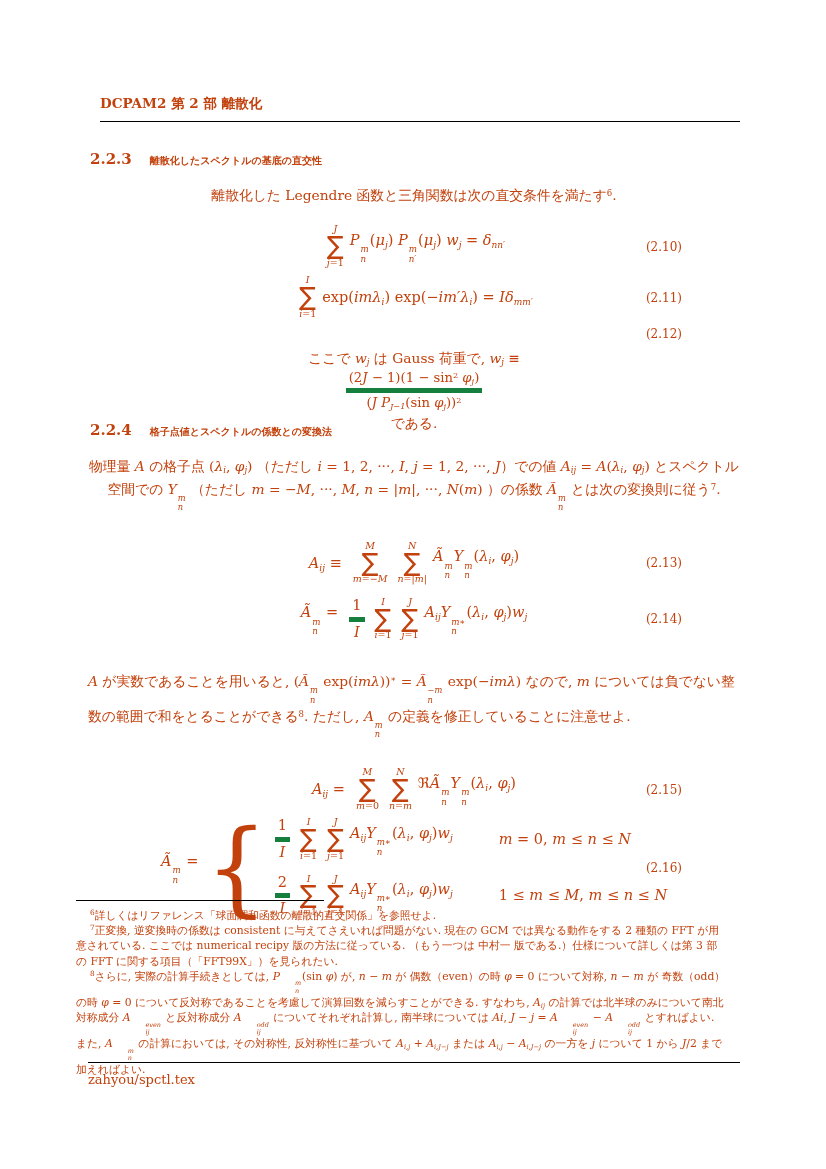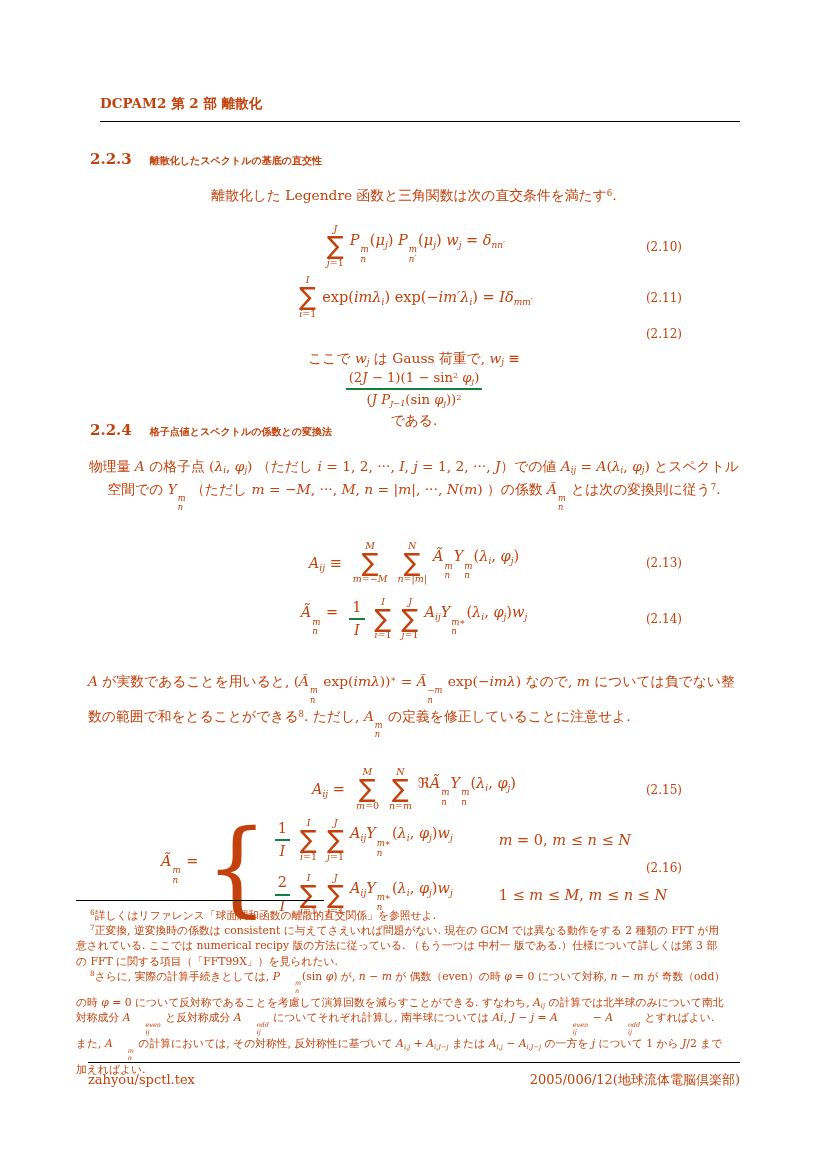--- a/index.html
+++ b/index.html
@@ -32,21 +32,21 @@
   .ss{display:inline-flex;flex-direction:column;align-items:flex-start;vertical-align:-0.52em;line-height:1;margin:0 1px 0 1px;}
   .ss span{font-size:0.6em;line-height:1.12;display:block;}
 
   
   .sum{display:inline-flex;flex-direction:column;align-items:center;vertical-align:middle;margin:0 4px;line-height:1;}
   .sum .lim{font-size:9.5px;line-height:1.15;}
   .sum .sig{font-size:25px;line-height:0.9;font-family:"DejaVu Sans","Liberation Sans",sans-serif;}
 
   
   .frac{display:inline-flex;flex-direction:column;align-items:center;vertical-align:middle;margin:0 4px;line-height:1.35;}
-  .frac .num{border-bottom:2px solid #15803d;padding:0 3px 1px 3px;}
+  .frac .num{border-bottom:5px solid #15803d;padding:0 3px 1px 3px;}
   .frac .den{padding:1px 3px 0 3px;}
 
   
   .eqs1{margin-top:14px;}
   .eqrow{position:relative;display:flex;justify-content:center;align-items:center;font-size:14.5px;}
   .eqbody{display:flex;align-items:center;gap:2px;}
   .eqno{position:absolute;right:58px;top:50%;transform:translateY(-50%);font-size:12px;font-style:normal;}
   .r210{height:52px;}
   .r211{height:50px;}
   .r212{height:22px;}
@@ -323,15 +323,14 @@
             <span><i>odd</i></span>
             <span><i>ij</i></span>
           </span> とすればよい. また, <i>A</i><span class="ss">
             <span><i>m</i></span>
             <span><i>n</i></span>
           </span> の計算においては, その対称性, 反対称性に基づいて <i>A<sub>i,j</sub></i> + <i>A<sub>i,J−j</sub></i> または <i>A<sub>i,j</sub></i> − <i>A<sub>i,J−j</sub></i> の一方を <i>j</i> について 1 から <i>J</i>/2 まで加えればよい.</span></div>
   </div>
 
   <div class="footer">
     <span>zahyou/spctl.tex</span>
-    <span>2005/006/12(地球流体電脳倶楽部)</span>
   </div>
 </div>
 
 </body></html>

